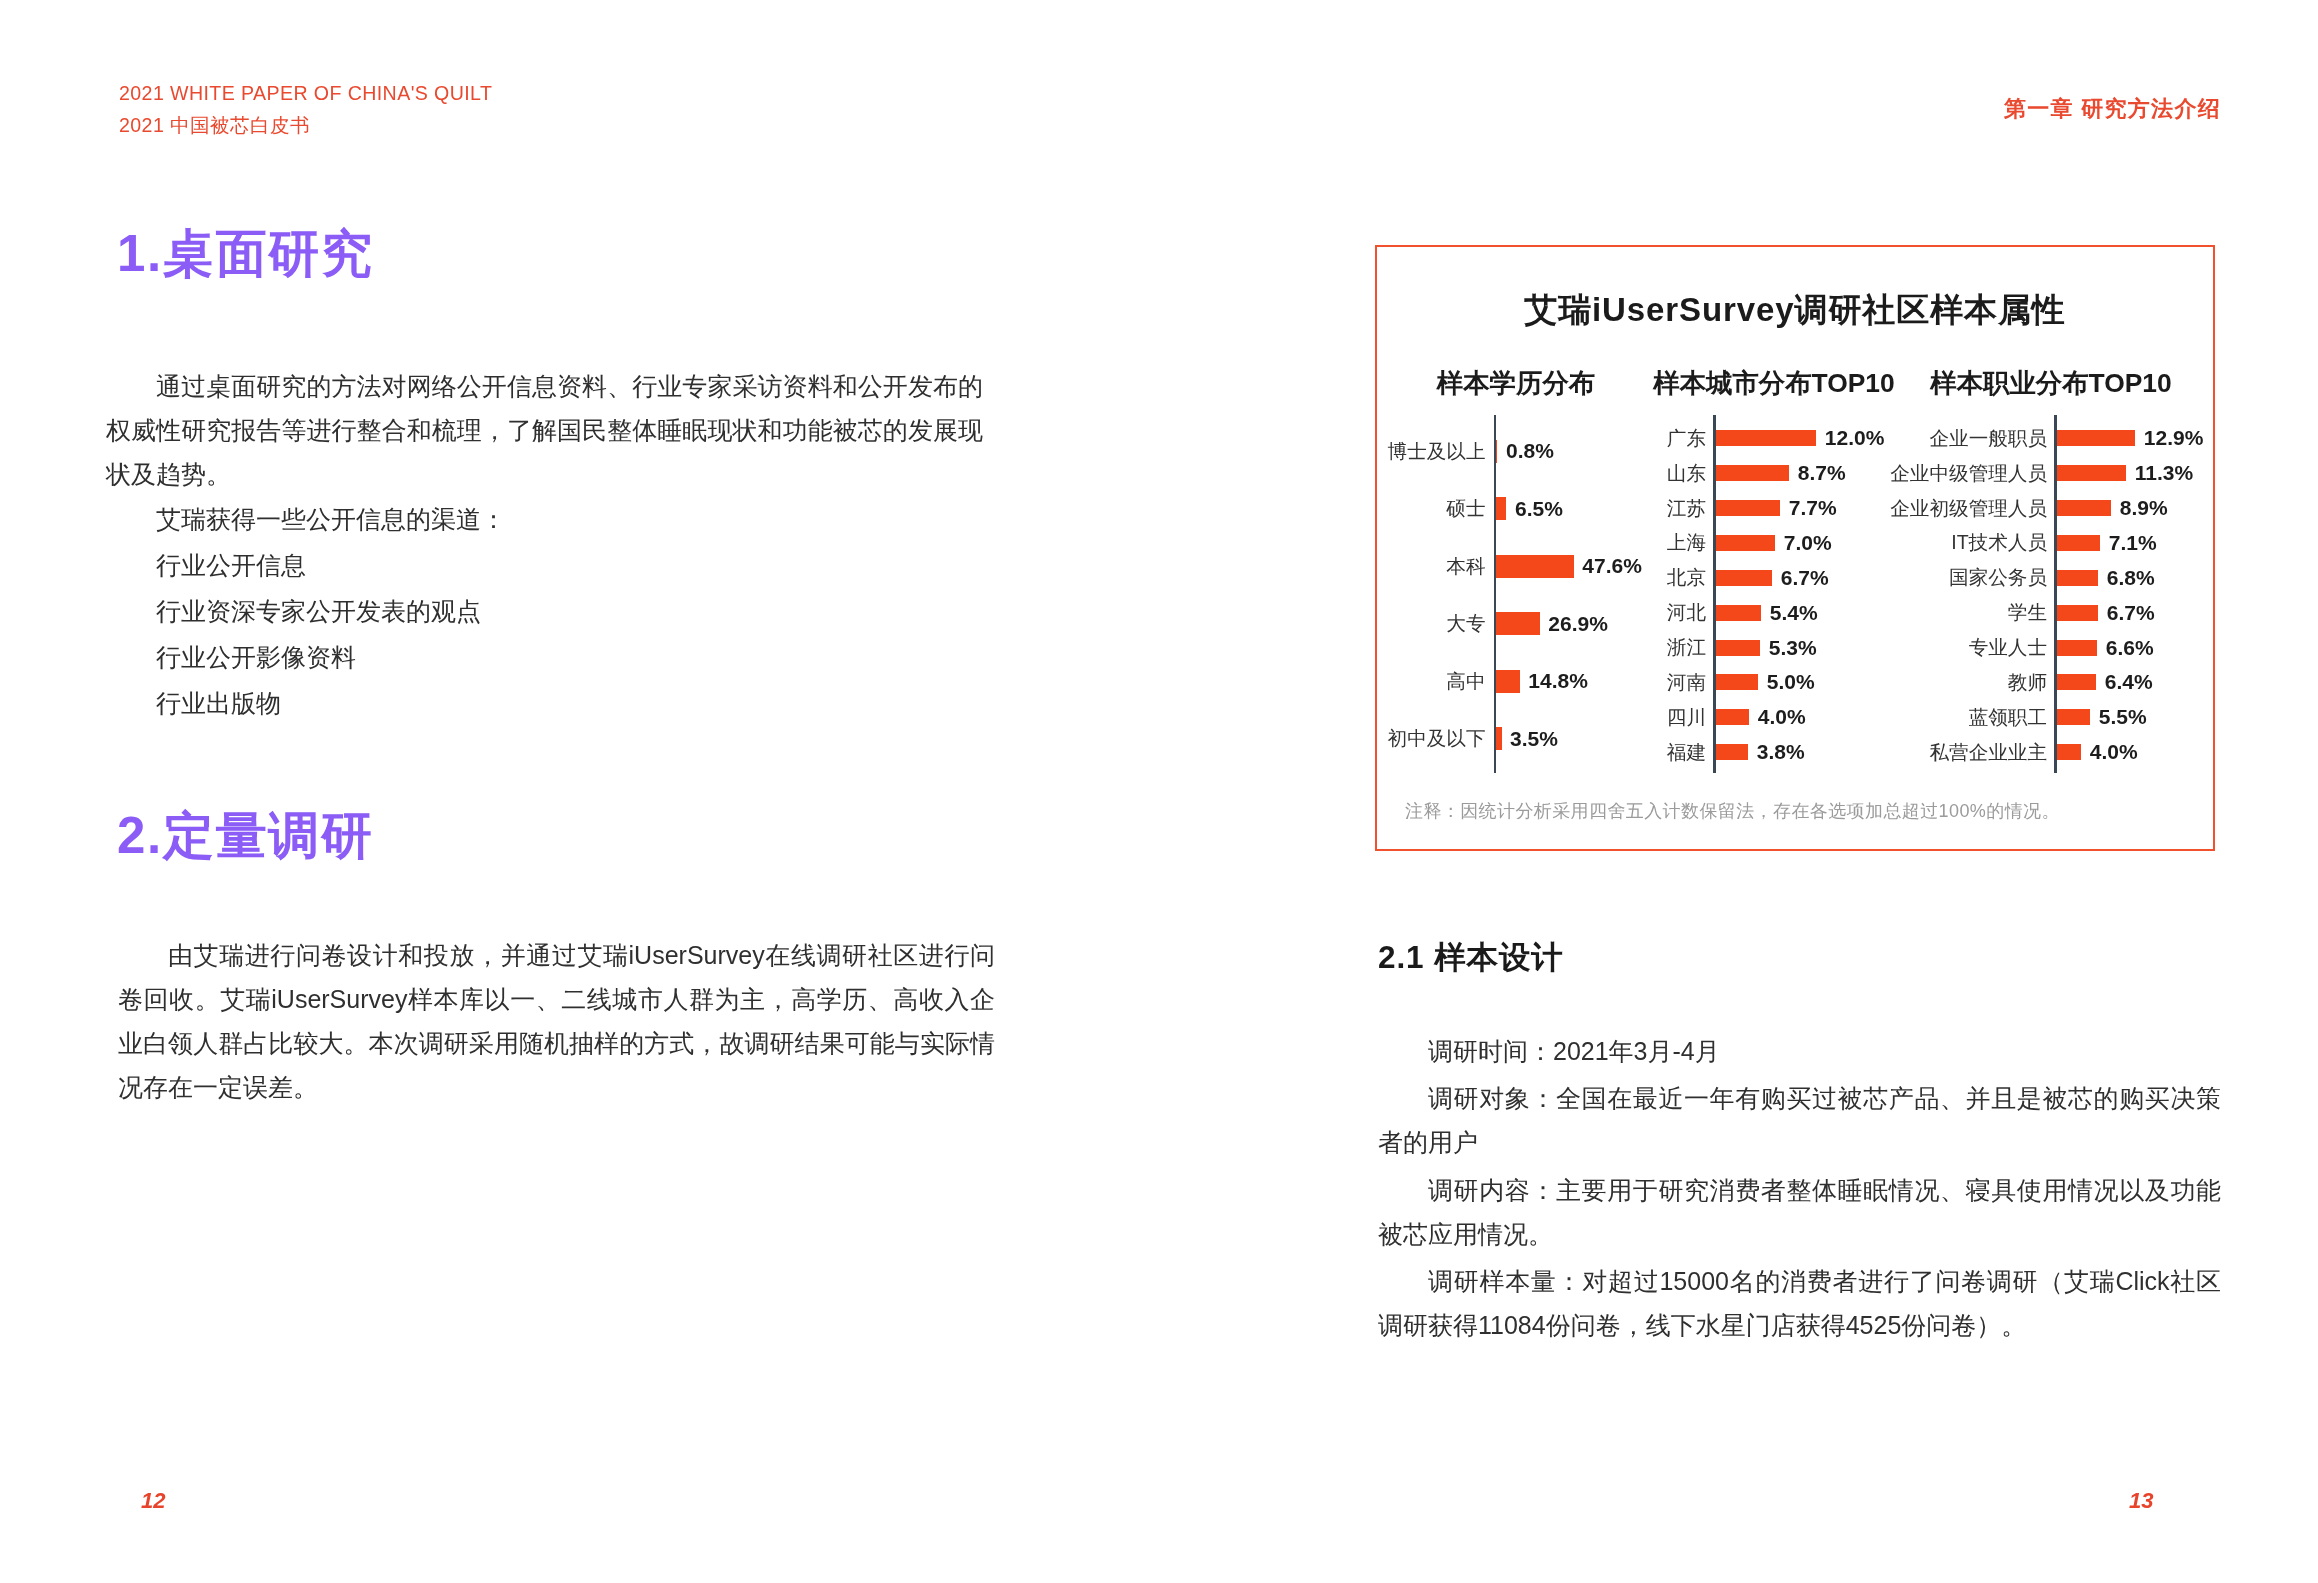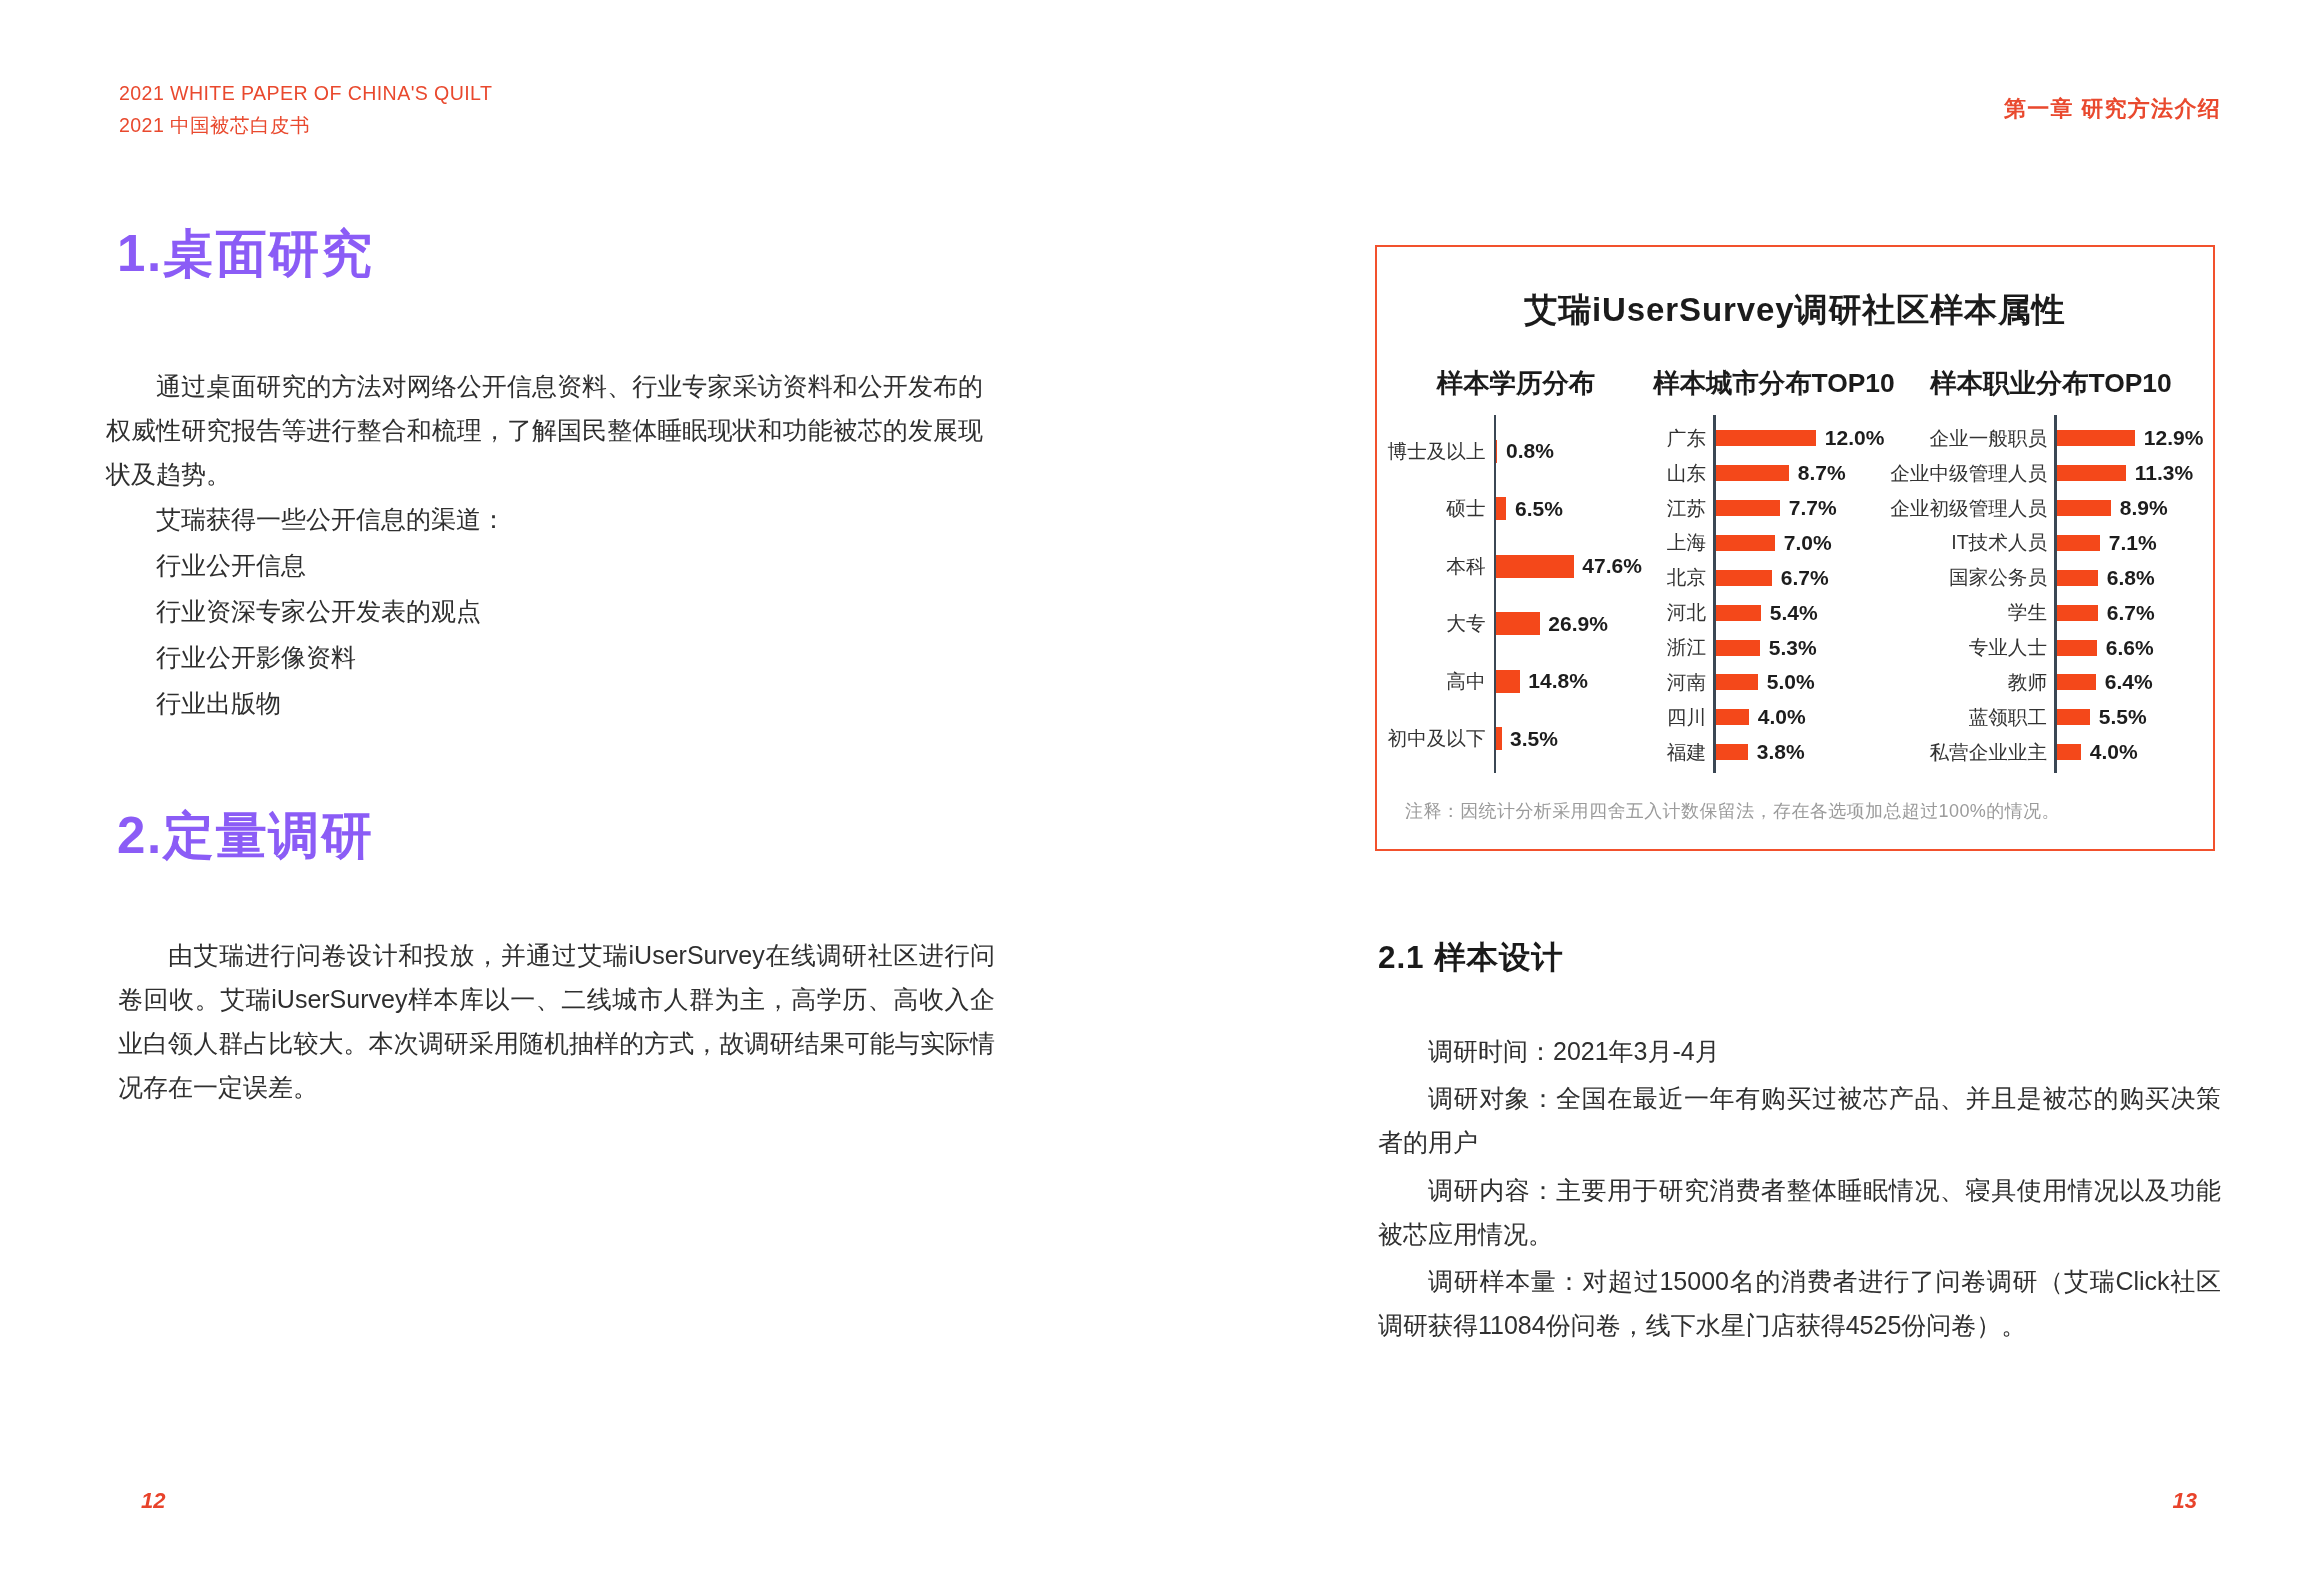--- a/index.html
+++ b/index.html
@@ -40,21 +40,21 @@
     margin: 0; font-size: 25px; line-height: 44px;
     text-align: justify; text-indent: 2em; color: #2f2f2f;
   }
   .line { font-size: 25px; line-height: 46px; text-indent: 2em; color: #2f2f2f; }
 
   .pagenum {
     position: absolute; font-size: 22px; font-style: italic; font-weight: bold;
     color: #E8432B;
   }
   .pn-left { left: 141px; top: 1488px; }
-  .pn-right { left: 2129px; top: 1488px; width: 68px; text-align: right; }
+  .pn-right { left: 2129px; top: 1488px; width: 68px; text-align: left; }
 
   
   .chart-box {
     position: absolute; left: 1375px; top: 245px;
     width: 840px; height: 606px; box-sizing: border-box;
     border: 2.6px solid #F2512D; background: #ffffff;
   }
   .box-title {
     position: absolute; top: 41px; left: 0; right: 0; text-align: center;
     font-size: 33px; font-weight: bold; color: #1b1b1b; letter-spacing: 0.9px;

